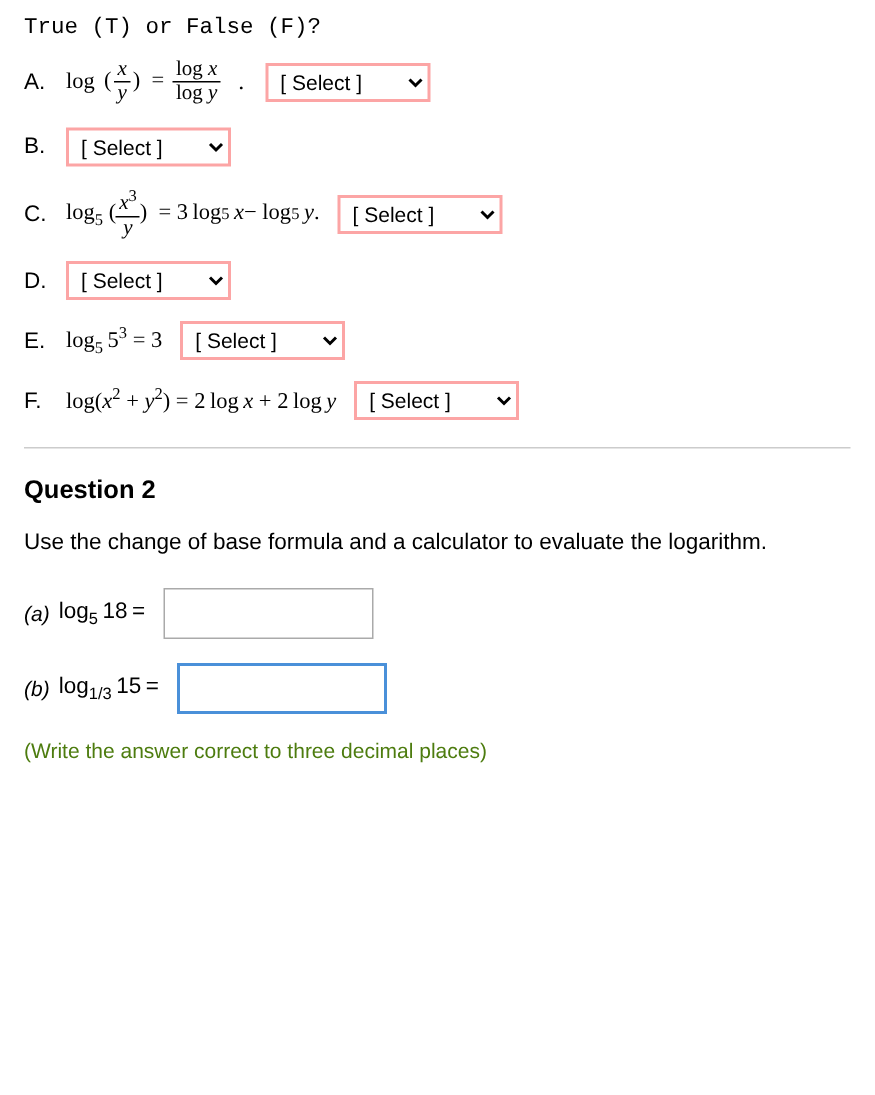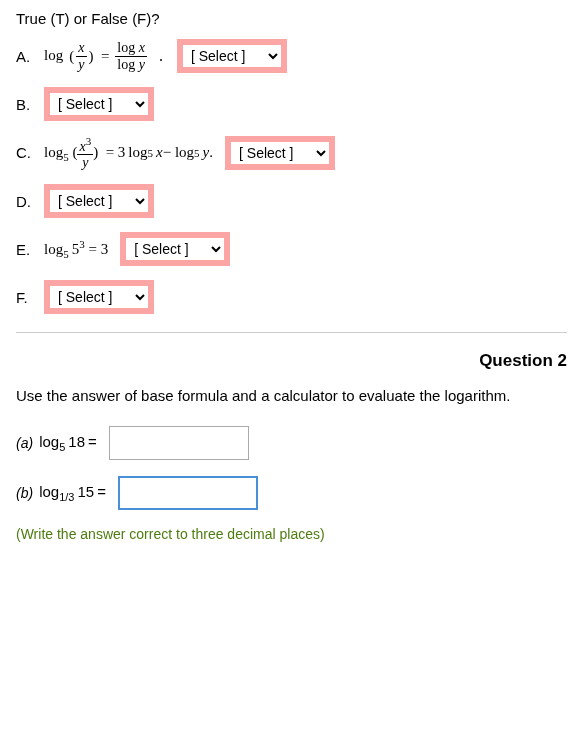--- a/index.html
+++ b/index.html
@@ -8,21 +8,21 @@
       font-size: 16px;
       background: #fff;
       color: #000;
       width: 583px;
       padding: 10px 16px;
     }
     .section-title {
       font-size: 15px;
       font-weight: normal;
       margin-bottom: 12px;
-      font-family: Liberation Sans, sans-serif;
+      font-family: Liberation Mono, monospace;
     }
     .question-block {
       margin-bottom: 18px;
     }
     .row {
       display: flex;
       align-items: center;
       margin-bottom: 14px;
       flex-wrap: wrap;
       gap: 6px;
@@ -46,36 +46,35 @@
       vertical-align: middle;
       font-size: 14px;
       line-height: 1.1;
     }
     .frac .num { border-bottom: 1px solid #000; padding: 0 2px; }
     .frac .den { padding: 0 2px; }
     select {
       font-family: Arial, sans-serif;
       font-size: 14px;
       padding: 2px 4px;
-      border: 6px solid #fca5a5;
+      border: 2px solid #fca5a5;
       background: #fff;
       cursor: pointer;
       min-width: 110px;
     }
     .divider {
       border: none;
       border-top: 1px solid #ccc;
       margin: 18px 0;
     }
     .q2-title {
       font-family: Arial, sans-serif;
       font-size: 17px;
       font-weight: bold;
       margin-bottom: 14px;
-      text-align: right;
     }
     .q2-instruction {
       font-family: Arial, sans-serif;
       font-size: 15px;
       margin-bottom: 18px;
       line-height: 1.5;
     }
     .q2-row {
       display: flex;
       align-items: center;
@@ -179,33 +178,36 @@
   </span>
   <select>
     <option>[ Select ]</option>
     <option>True</option>
     <option>False</option>
   </select>
 </div>
 
 <div class="row">
   <span class="label">F.</span>
+  <span class="math">
+    log(<i>x</i><sup>2</sup> + <i>y</i><sup>2</sup>) = 2 log <i>x</i> + 2 log <i>y</i>
+  </span>
   <select>
     <option>[ Select ]</option>
     <option>True</option>
     <option>False</option>
   </select>
 </div>
 
 <hr class="divider">
 
 <div class="question-block">
   <p class="q2-title">Question 2</p>
   <p class="q2-instruction">
-    <span>Use the answer of base formula and a calculator to evaluate the logarithm.</span>
+    <span>Use the change of base formula and a calculator to evaluate the logarithm.</span>
   </p>
 
   <div class="q2-row">
     <span class="part-label">(a)</span>
     <span class="math">
       log<sub>5</sub> 18 =
     </span>
     <input class="q2-input" type="text" value="" style="">
   </div>
 

